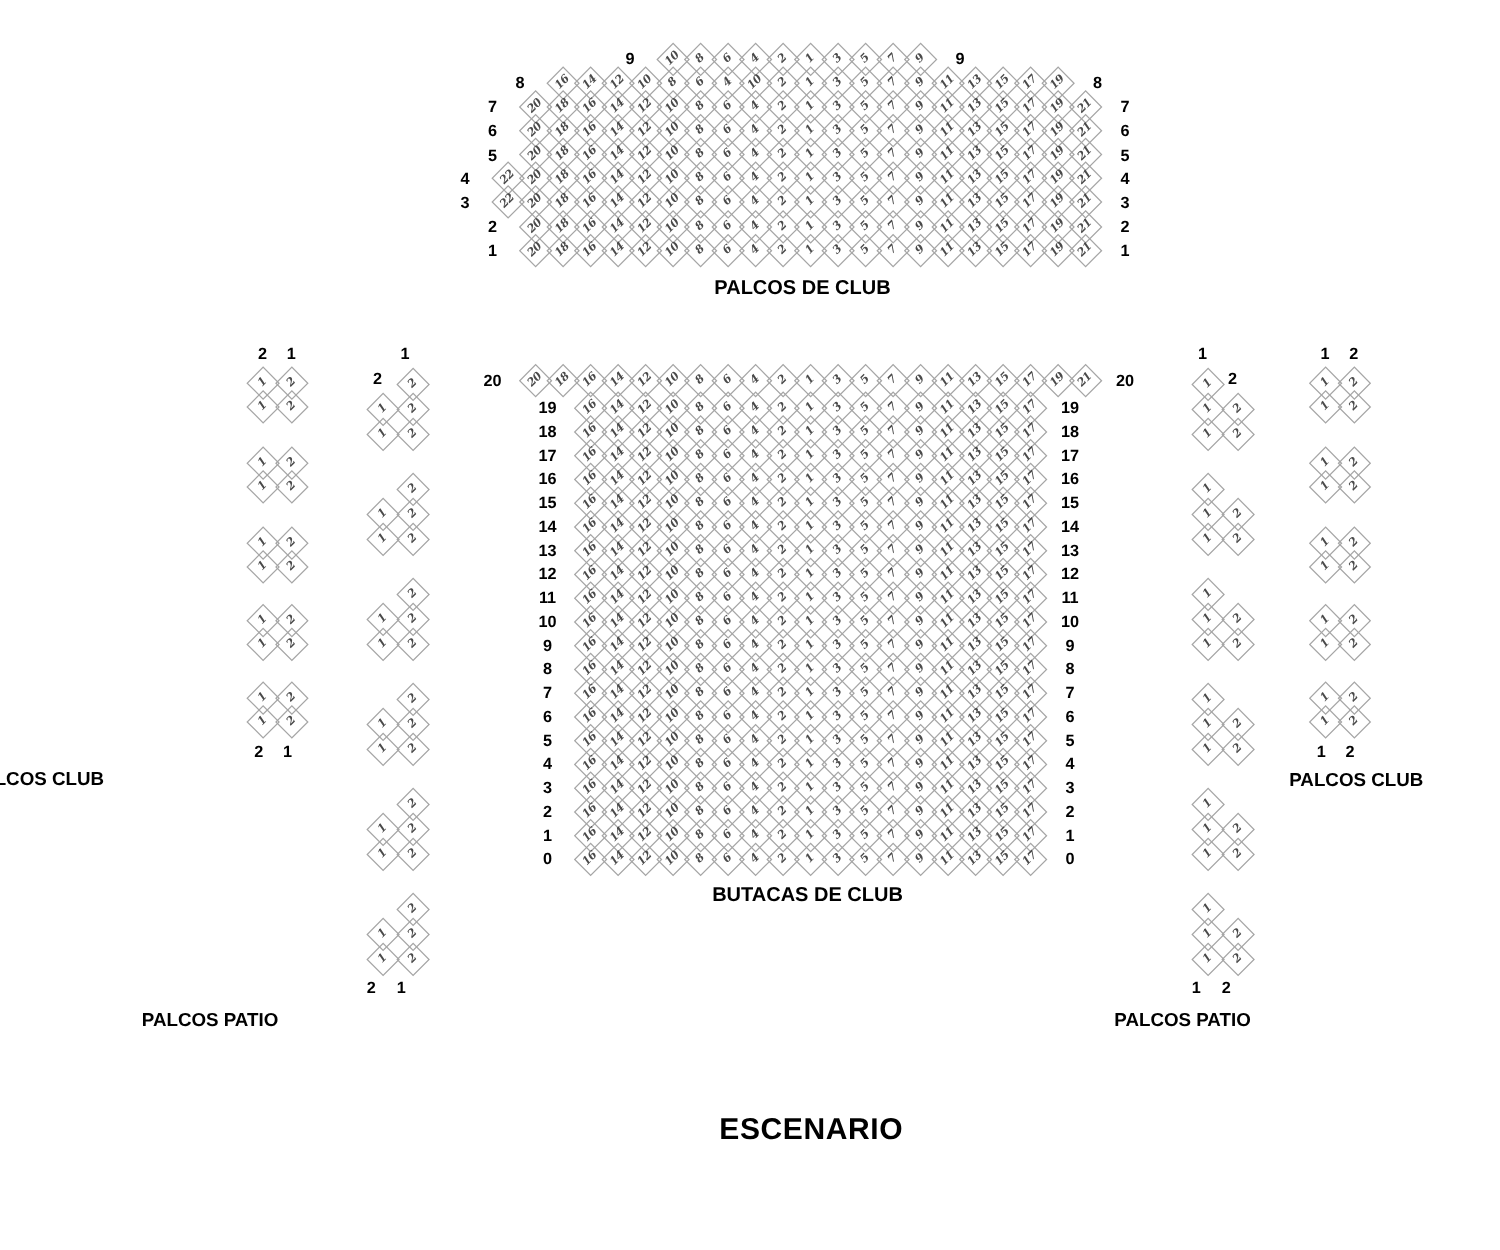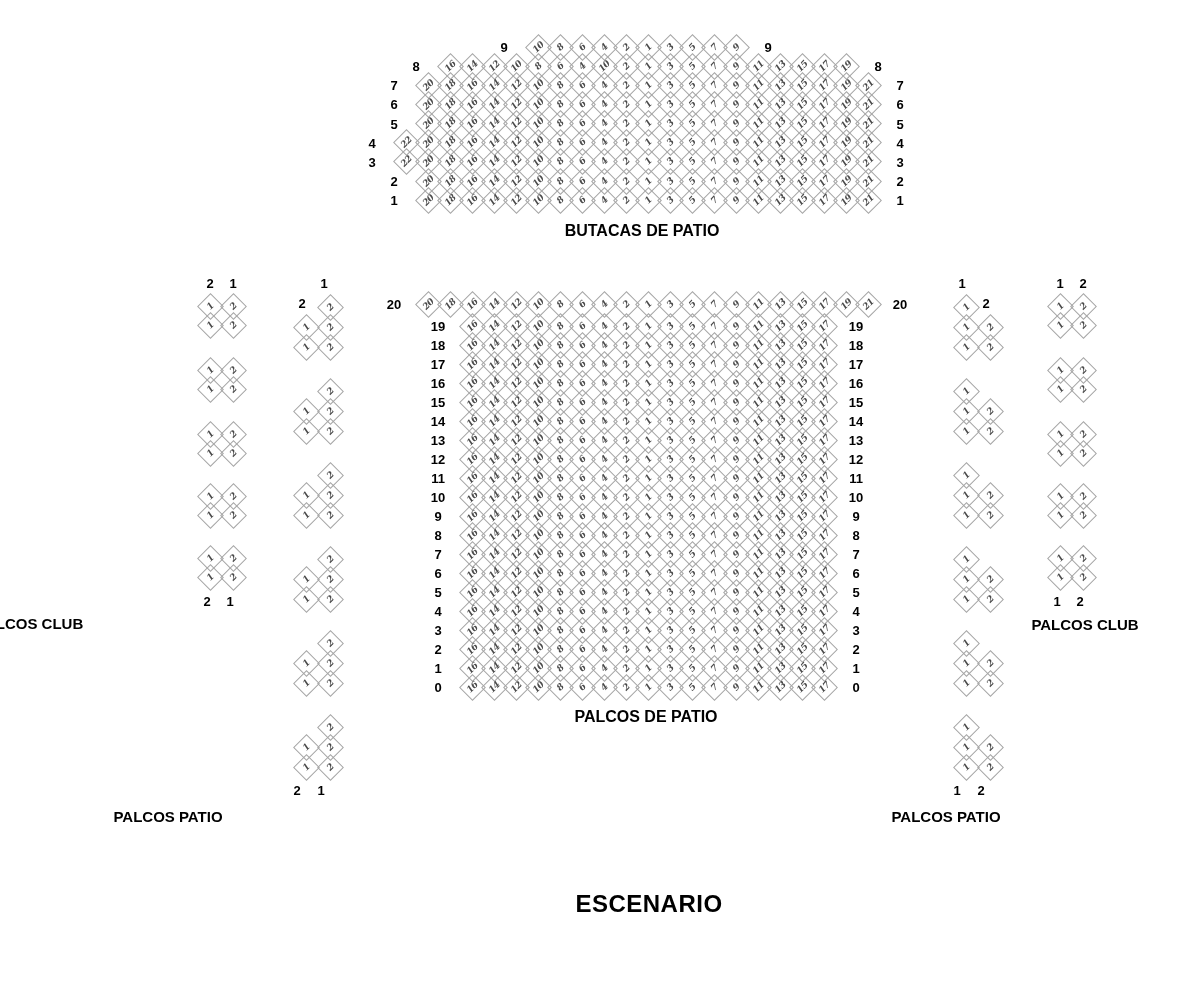--- a/index.html
+++ b/index.html
@@ -18,22 +18,22 @@
           font-weight:bold;font-size:15px;color:#000;white-space:nowrap;line-height:1;}
   .palcos-label.edge{transform:none;}
   .stage-label{position:absolute;transform:translate(-50%,-50%);
           font-weight:bold;font-size:24px;color:#000;white-space:nowrap;line-height:1;
           letter-spacing:0.5px;}
 </style>
 </head>
 <body>
 
 <div id="map">
-  <div class="section-label" style="left:642px;top:231px">BUTACAS DE PATIO</div>
-  <div class="section-label" style="left:646px;top:717px">PALCOS DE PATIO</div>
+  <div class="section-label" style="left:642px;top:231px">PALCOS DE CLUB</div>
+  <div class="section-label" style="left:646px;top:717px">BUTACAS DE CLUB</div>
   <div class="palcos-label edge" style="left:-24px;top:616px">PALCOS CLUB</div>
   <div class="palcos-label" style="left:168px;top:816px">PALCOS PATIO</div>
   <div class="palcos-label" style="left:1085px;top:624px">PALCOS CLUB</div>
   <div class="palcos-label" style="left:946px;top:816px">PALCOS PATIO</div>
   <div class="stage-label" style="left:649px;top:904px">ESCENARIO</div>
 <div class="seat" style="left: 528.5px; top: 37.5px;">
       <span>10</span>
     </div>
     <div class="seat" style="left: 550.5px; top: 37.5px;">
       <span>8</span>

